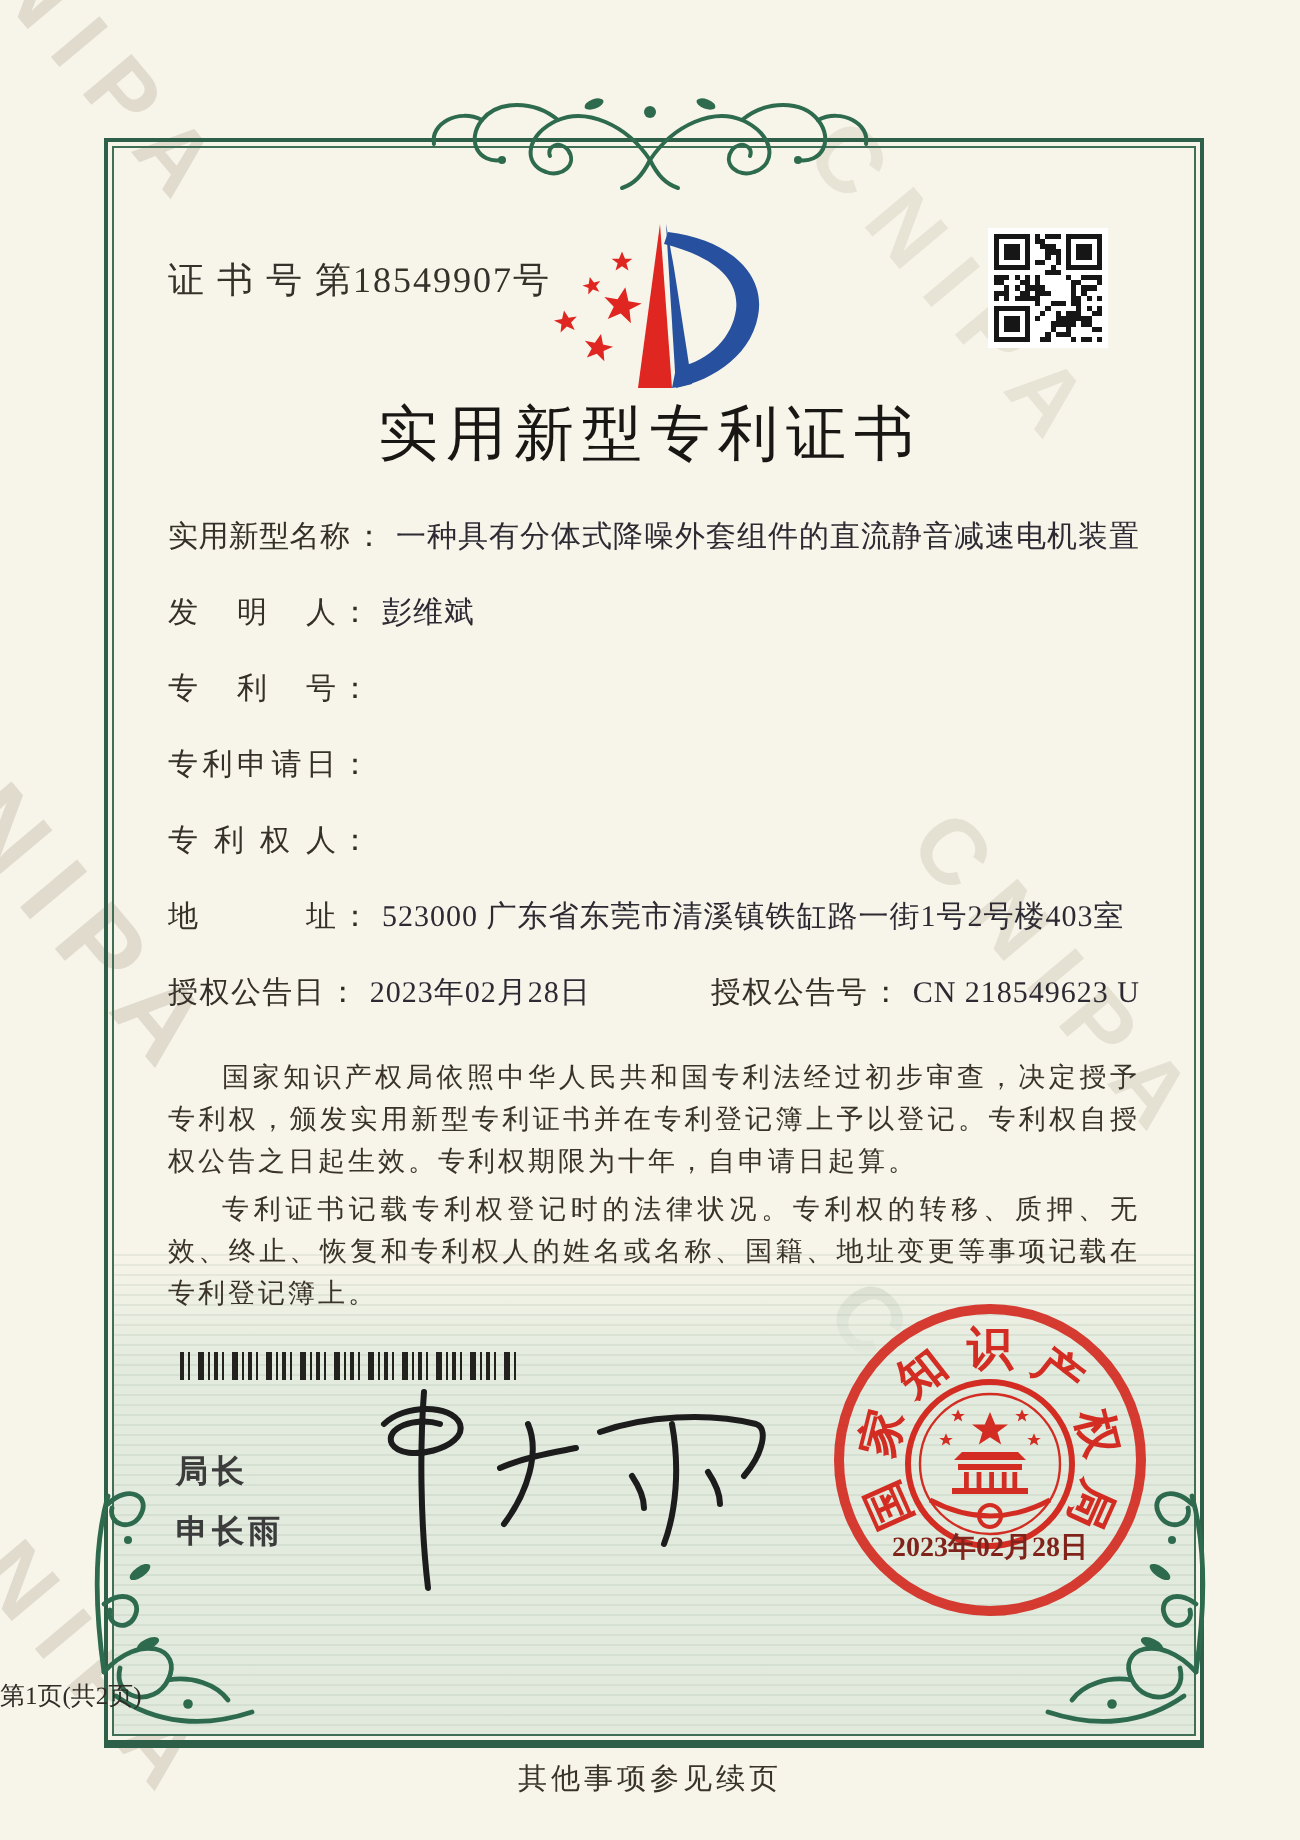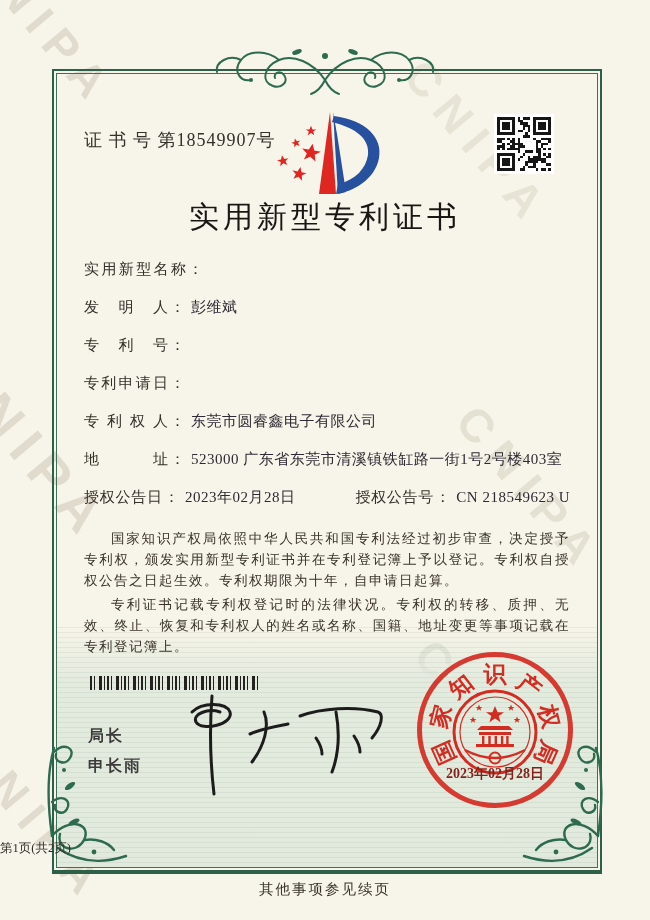--- a/index.html
+++ b/index.html
@@ -326,38 +326,38 @@
         <rect x="2" y="16" width="3" height="3" fill="#161616"></rect>
       </svg>
   </div>
 
   <div class="title">实用新型专利证书</div>
 
   <div class="fields">
     <div class="frow">
       <span class="flabel wide">实用新型名称</span>
         <span class="colon">：</span>
+        <span class="fvalue">一种具有分体式降噪外套组件的直流静音减速电机装置</span>
     </div>
     <div class="frow">
       <span class="flabel">发 明 人</span>
         <span class="colon">：</span>
         <span class="fvalue">彭维斌</span>
     </div>
     <div class="frow">
       <span class="flabel">专 利 号</span>
         <span class="colon">：</span>
     </div>
     <div class="frow">
       <span class="flabel">专利申请日</span>
         <span class="colon">：</span>
     </div>
     <div class="frow">
       <span class="flabel">专 利 权 人</span>
         <span class="colon">：</span>
-        <span class="fvalue">东莞市圆睿鑫电子有限公司</span>
     </div>
     <div class="frow">
       <span class="flabel">地 址</span>
         <span class="colon">：</span>
         <span class="fvalue">523000 广东省东莞市清溪镇铁缸路一街1号2号楼403室</span>
     </div>
     <div class="frow">
       <span class="flabel">授权公告日</span>
         <span class="colon">：</span>
         <span class="fvalue">2023年02月28日</span>

